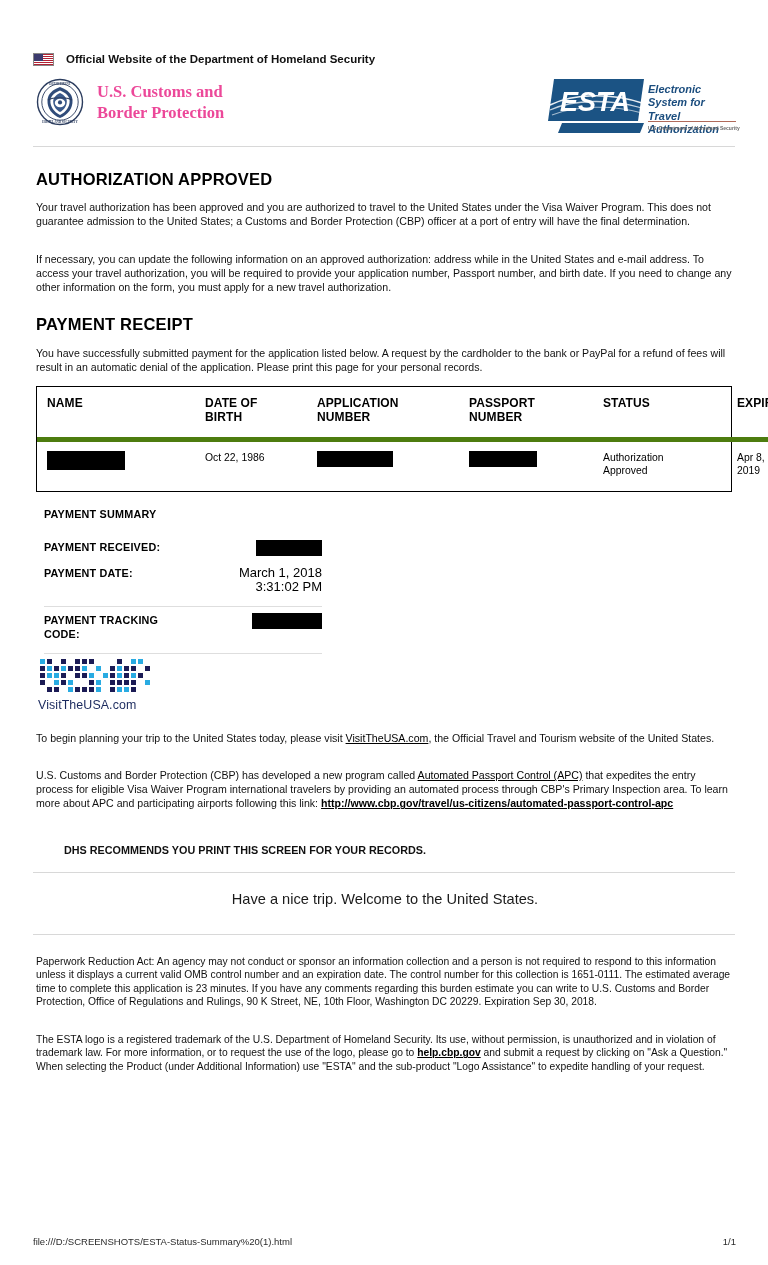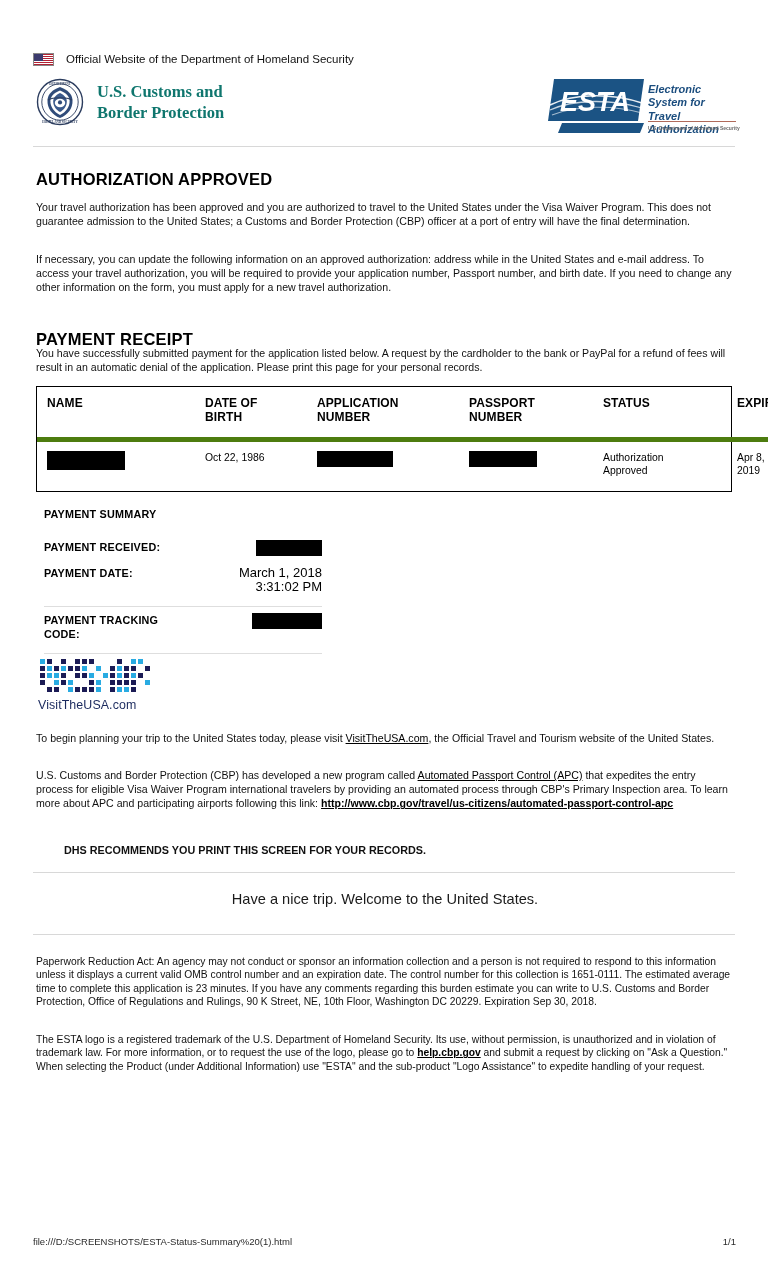--- a/index.html
+++ b/index.html
@@ -48,20 +48,21 @@
   .print-foot .pf-page { position: absolute; left: 700px; top: 0; width: 36px; text-align: right; }
 
   
   .dhs-strip {
     position: absolute;
     left: 33px;
     top: 50px;
     height: 18px;
     display: flex;
     align-items: center;
+    font-weight: bold;
   }
   .us-flag {
     width: 21px;
     height: 13px;
     position: relative;
     overflow: hidden;
     border: 0.5px solid #888;
     box-sizing: border-box;
     background: #ffffff;
     flex: 0 0 auto;
@@ -96,21 +97,21 @@
     align-items: center;
   }
   .cbp-seal {
     width: 48px; height: 48px;
     flex: 0 0 auto;
     position: relative;
   }
   .cbp-words {
     margin-left: 13px;
     font-family: "Liberation Serif", serif;
-    color: #0f766e;
+    color: #ec4899;
     font-weight: bold;
     font-size: 16.5px;
     line-height: 1.28;
     white-space: nowrap;
   }
 
   
   .esta-block {
     position: absolute;
     left: 548px;
@@ -358,21 +359,21 @@
     <div class="esta-rule"></div>
     <div class="esta-dhs">U.S. Department of Homeland Security</div>
   </div>
 
   <div class="hr" style="top:146px;"></div>
 
   <h1 class="sec-title" style="top:170px;">AUTHORIZATION APPROVED</h1>
   <p class="body" style="top:200px;">Your travel authorization has been approved and you are authorized to travel to the United States under the Visa Waiver Program. This does not guarantee admission to the United States; a Customs and Border Protection (CBP) officer at a port of entry will have the final determination.</p>
   <p class="body" style="top:252px;">If necessary, you can update the following information on an approved authorization: address while in the United States and e-mail address. To access your travel authorization, you will be required to provide your application number, Passport number, and birth date. If you need to change any other information on the form, you must apply for a new travel authorization.</p>
 
-  <h1 class="sec-title" style="top:330px;">PAYMENT RECEIPT</h1>
+  <h1 class="sec-title" style="top:315px;">PAYMENT RECEIPT</h1>
   <p class="body" style="top:346px;">You have successfully submitted payment for the application listed below. A request by the cardholder to the bank or PayPal for a refund of fees will result in an automatic denial of the application. Please print this page for your personal records.</p>
 
   <div class="receipt-table">
     <table>
       <thead>
         <tr>
           <th class="col-name">NAME</th>
           <th class="col-dob">DATE OF<br>BIRTH</th>
           <th class="col-appno">APPLICATION<br>NUMBER</th>
           <th class="col-passno">PASSPORT<br>NUMBER</th>

